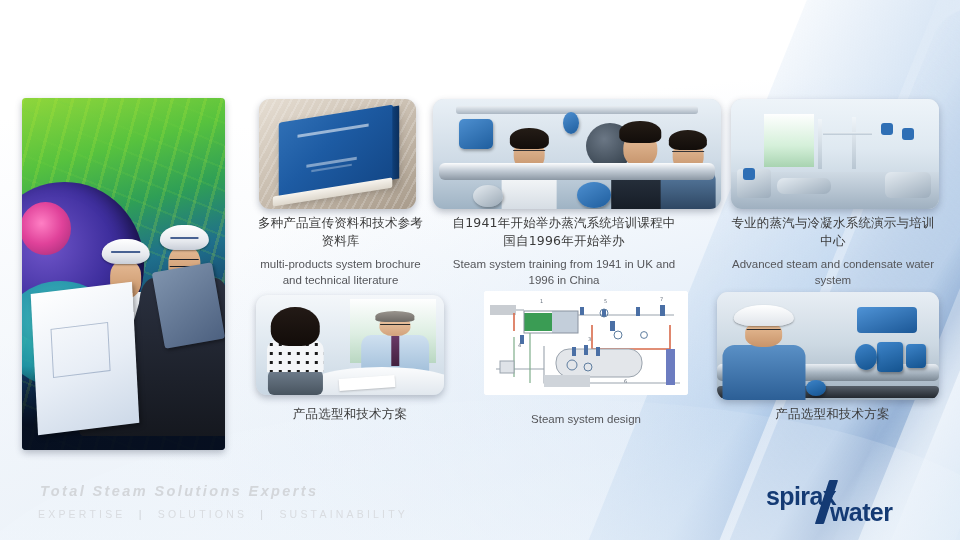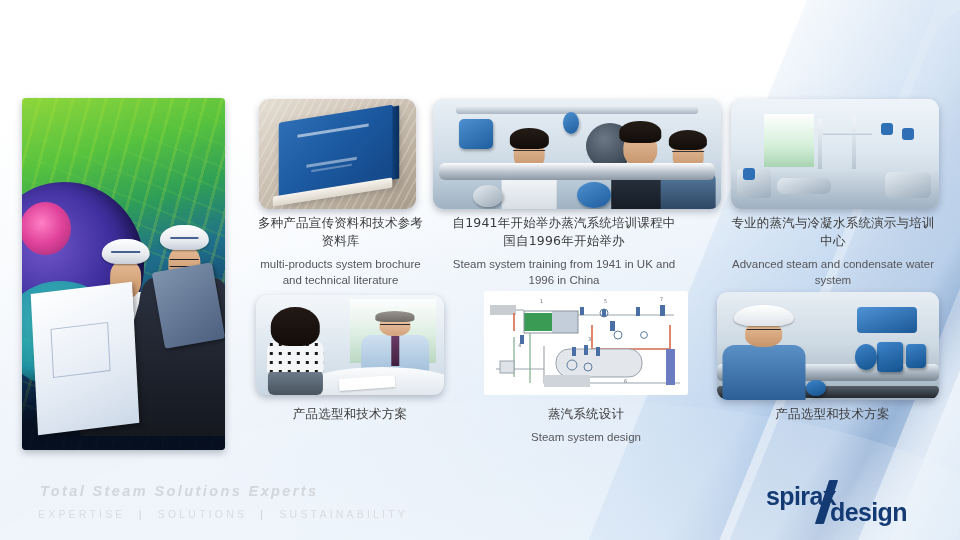--- a/index.html
+++ b/index.html
@@ -468,35 +468,34 @@
     <div class="en">Steam system training from 1941 in UK and 1996  in China</div>
   </div>
   <div class="cap" id="cap-lab">
     <div class="cn">专业的蒸汽与冷凝水系统演示与培训中心</div>
     <div class="en">Advanced steam and condensate water system</div>
   </div>
   <div class="cap" id="cap-meet">
     <div class="cn">产品选型和技术方案</div>
   </div>
   <div class="cap" id="cap-sch">
-    <div class="cn">蒸汽系统设计</div>
     <div class="en">Steam  system design</div>
   </div>
   <div class="cap" id="cap-field">
     <div class="cn">产品选型和技术方案</div>
   </div>
 
   <div class="footer-tag">Total Steam Solutions Experts</div>
   <div class="footer-sub">
     <span>EXPERTISE</span>
     <span class="sep">|</span>
     <span>SOLUTIONS</span>
     <span class="sep">|</span>
     <span>SUSTAINABILITY</span>
   </div>
 
   <div class="logo">
     <span class="lw w1">spirax</span>
     <span class="slash"></span>
-    <span class="lw w2">design</span>
+    <span class="lw w2">water</span>
   </div>
 
 </div>
 
 </body></html>

